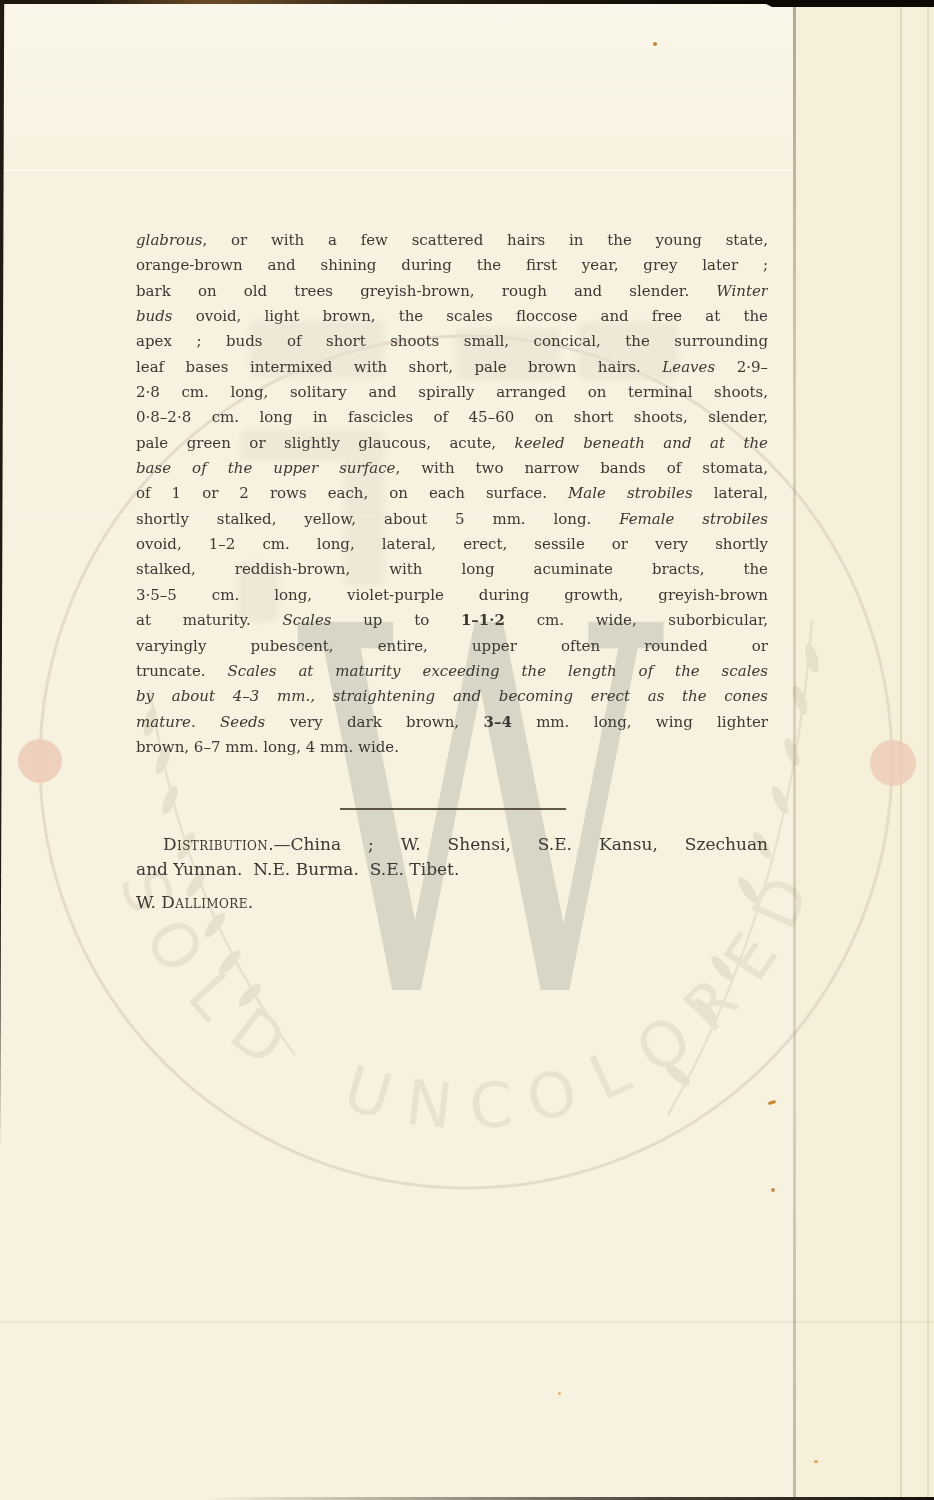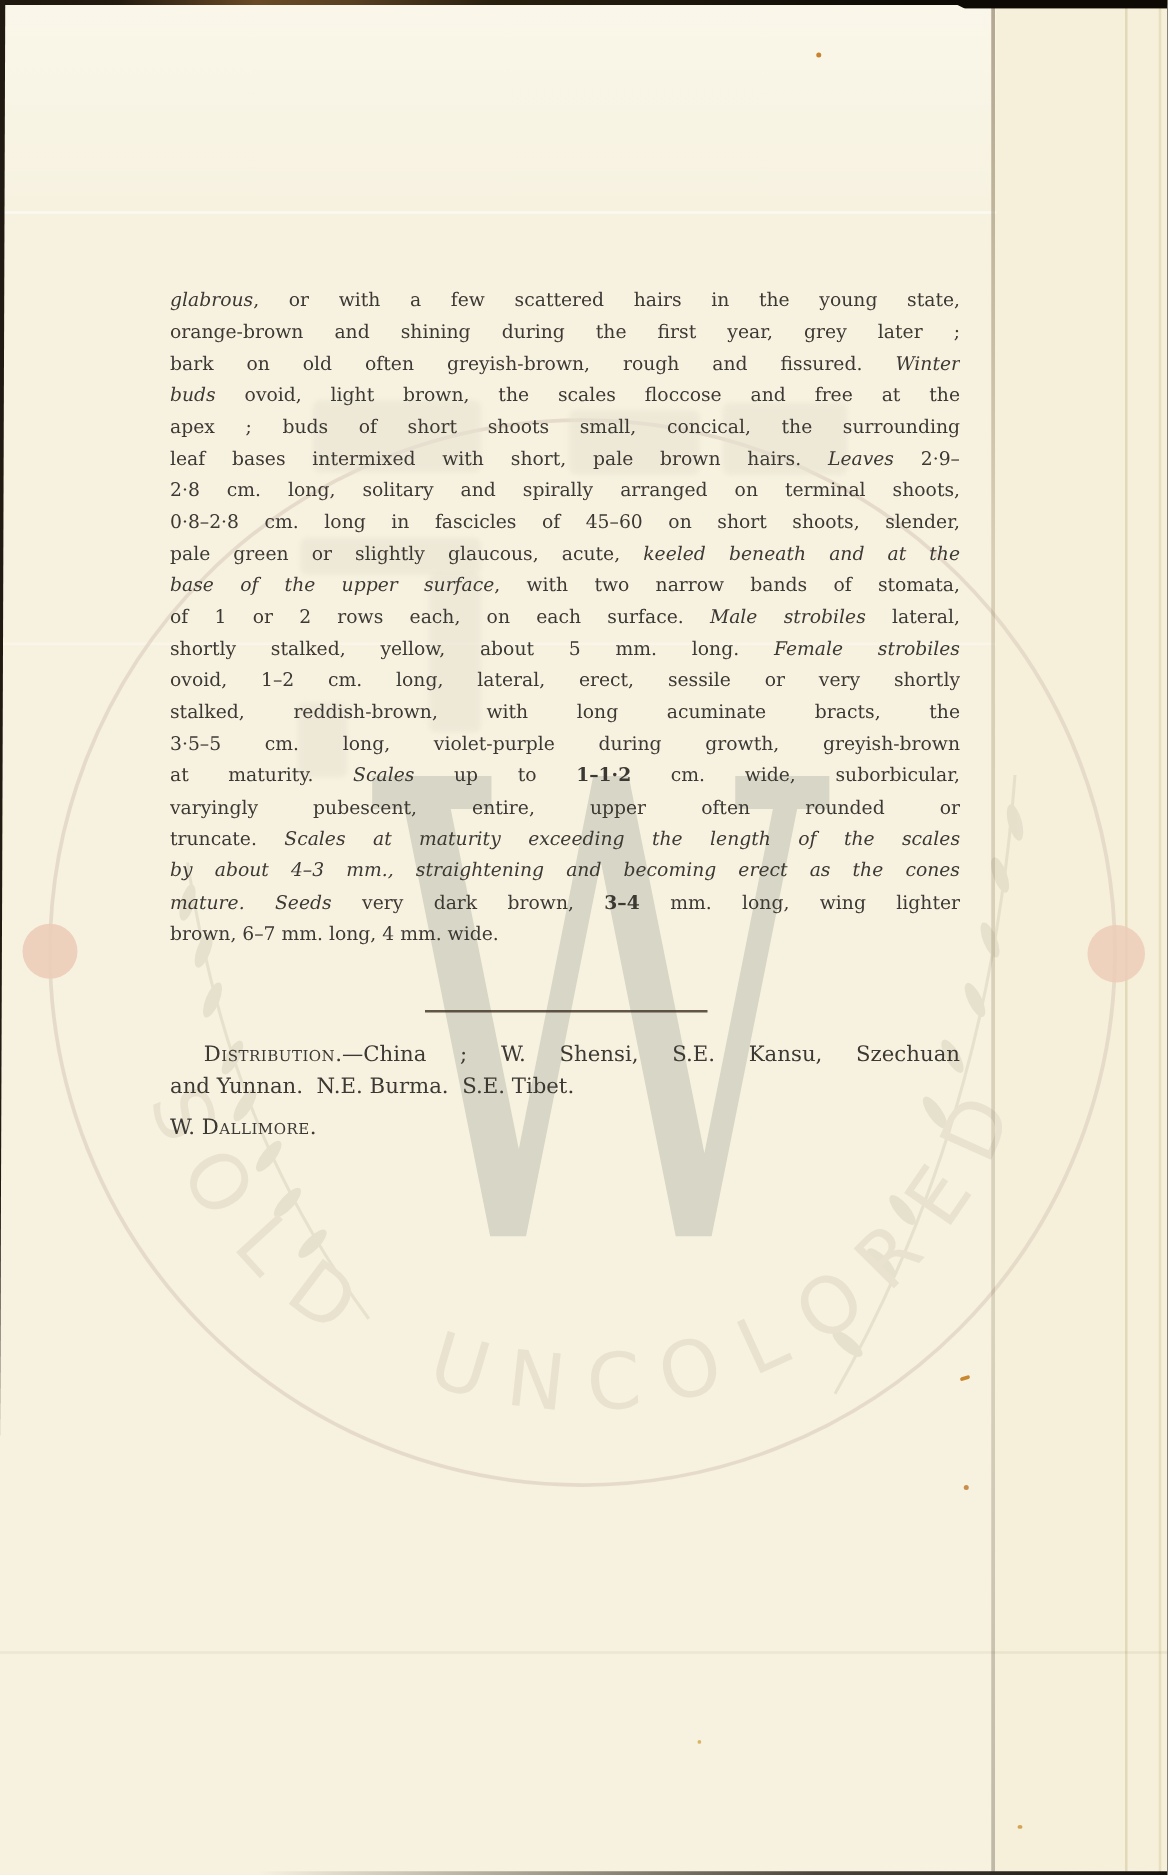--- a/index.html
+++ b/index.html
@@ -142,21 +142,21 @@
       <span class="wm-arc-letter" style="left: 610.164px; top: 1075.44px; transform: translate(-50%, -50%) rotate(-24.7deg);">L</span>
       <span class="wm-arc-letter" style="left: 663.884px; top: 1044.61px; transform: translate(-50%, -50%) rotate(-35deg);">O</span>
       <span class="wm-arc-letter" style="left: 711.226px; top: 1004.67px; transform: translate(-50%, -50%) rotate(-45.3deg);">R</span>
       <span class="wm-arc-letter" style="left: 750.664px; top: 956.914px; transform: translate(-50%, -50%) rotate(-55.6deg);">E</span>
       <span class="wm-arc-letter" style="left: 780.928px; top: 902.874px; transform: translate(-50%, -50%) rotate(-65.9deg);">D</span>
     </div>
 
   <div class="text-block">
     <div class="line"><span class="seg-i">glabrous</span><span class="seg-r">, or with a few scattered hairs in the young state,</span></div>
     <div class="line"><span class="seg-r">orange-brown and shining during the first year, grey later ;</span></div>
-    <div class="line"><span class="seg-r">bark on old often greyish-brown, rough and fissured. </span><span class="seg-i">Winter</span></div>
+    <div class="line"><span class="seg-r">bark on old trees greyish-brown, rough and slender. </span><span class="seg-i">Winter</span></div>
     <div class="line"><span class="seg-i">buds</span><span class="seg-r"> ovoid, light brown, the scales floccose and free at the</span></div>
     <div class="line"><span class="seg-r">apex ; buds of short shoots small, concical, the surrounding</span></div>
     <div class="line"><span class="seg-r">leaf bases intermixed with short, pale brown hairs. </span><span class="seg-i">Leaves</span><span class="seg-r"> 2·9–</span></div>
     <div class="line"><span class="seg-r">2·8 cm. long, solitary and spirally arranged on terminal shoots,</span></div>
     <div class="line"><span class="seg-r">0·8–2·8 cm. long in fascicles of 45–60 on short shoots, slender,</span></div>
     <div class="line"><span class="seg-r">pale green or slightly glaucous, acute, </span><span class="seg-i">keeled beneath and at the</span></div>
     <div class="line"><span class="seg-i">base of the upper surface</span><span class="seg-r">, with two narrow bands of stomata,</span></div>
     <div class="line"><span class="seg-r">of 1 or 2 rows each, on each surface. </span><span class="seg-i">Male strobiles</span><span class="seg-r"> lateral,</span></div>
     <div class="line"><span class="seg-r">shortly stalked, yellow, about 5 mm. long. </span><span class="seg-i">Female strobiles</span></div>
     <div class="line"><span class="seg-r">ovoid, 1–2 cm. long, lateral, erect, sessile or very shortly</span></div>

